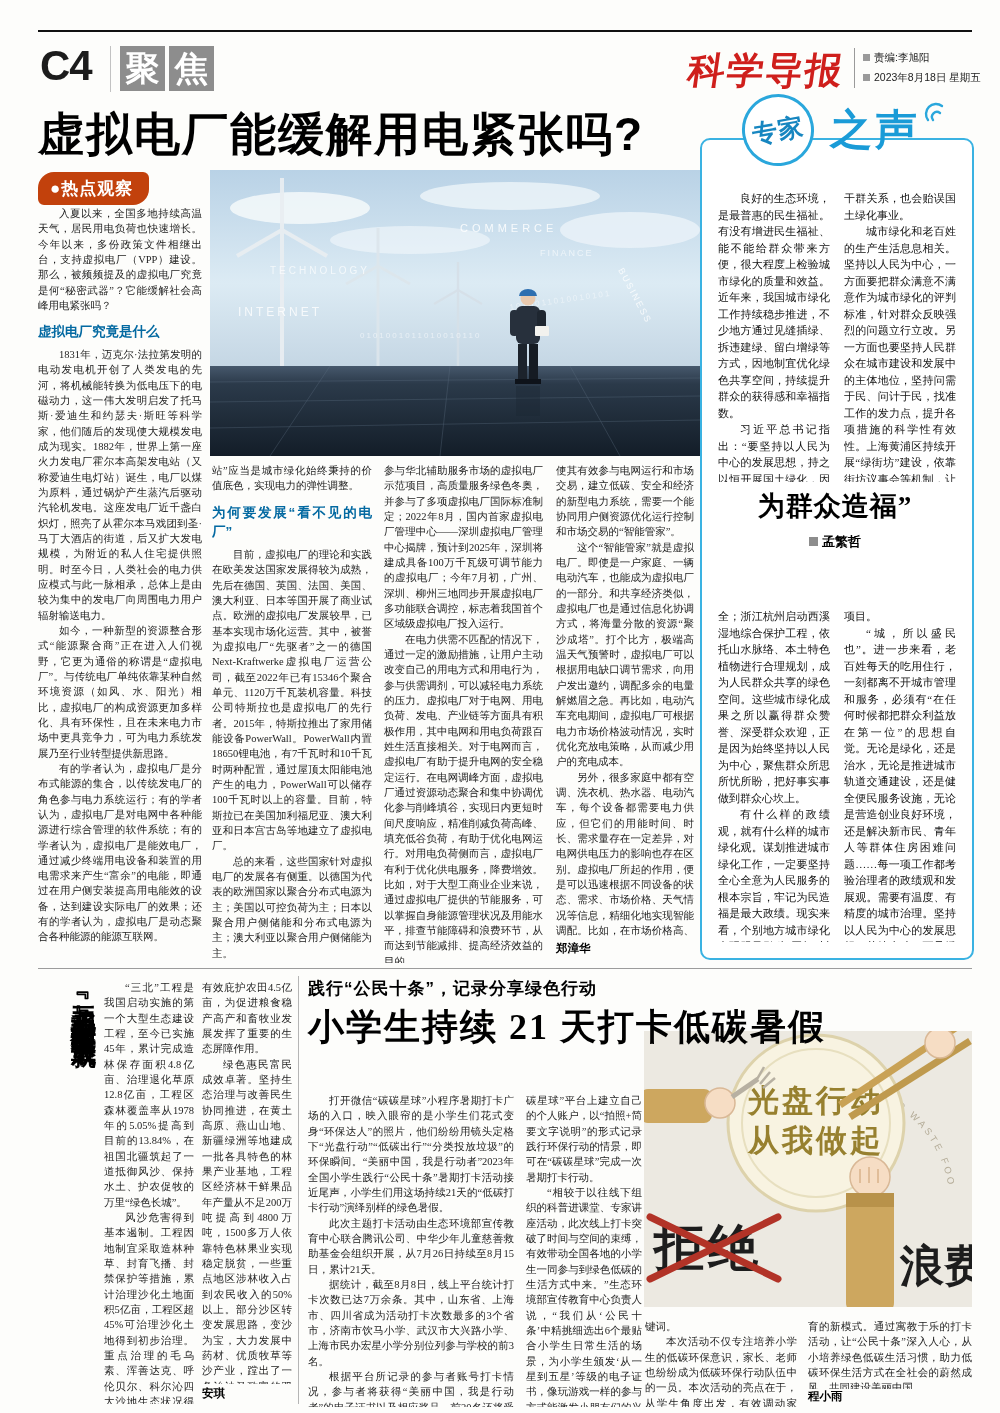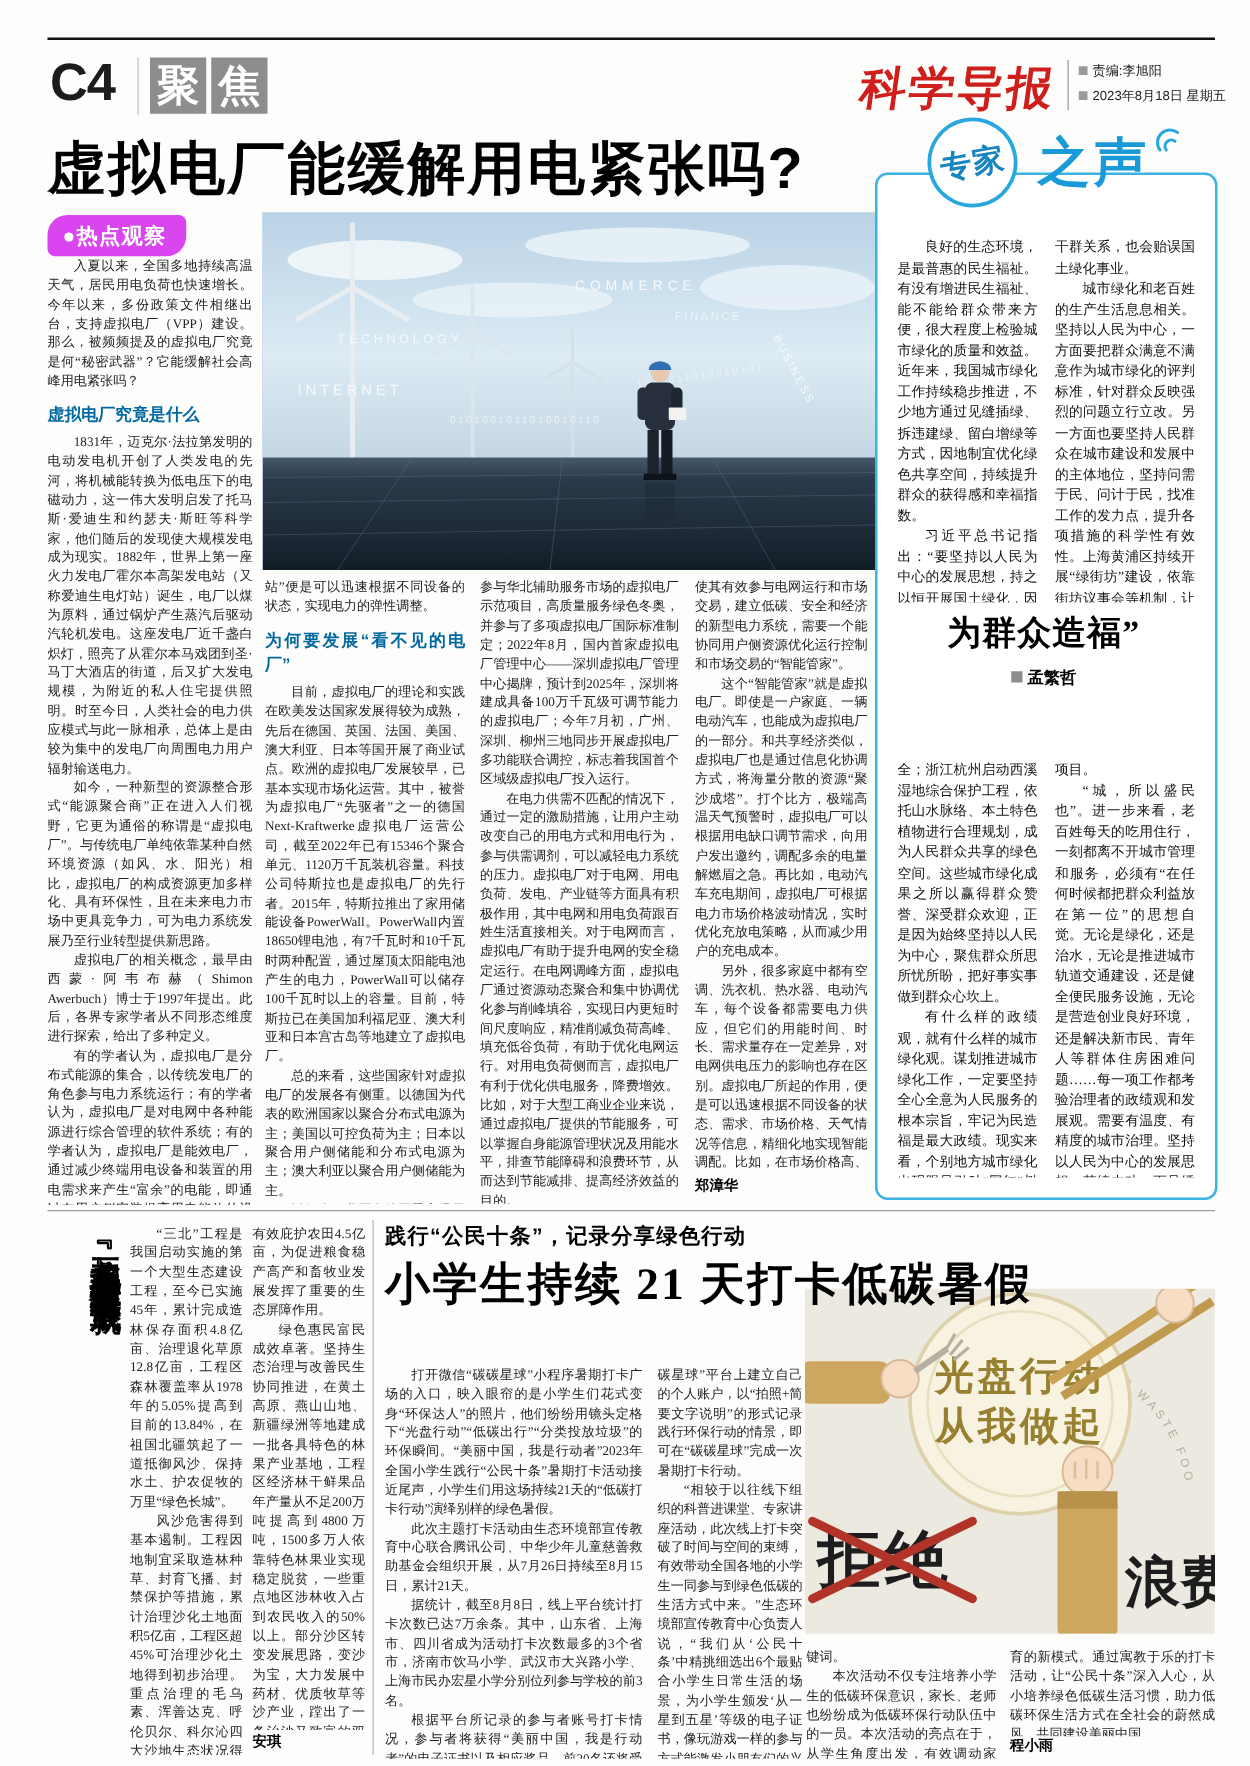--- a/index.html
+++ b/index.html
@@ -13,21 +13,21 @@
   .hsep{left:110px;top:46px;width:1px;height:46px;background:#c2c2c2}
   .fblock{top:46px;width:45px;height:45px;background:#8d8d8d;color:#fff;
           display:flex;align-items:center;justify-content:center;font-size:34px;font-weight:700}
   .logo{left:688px;top:46px;font-size:37px;font-weight:700;color:#cf1f1c;
         transform:skewX(-8deg);letter-spacing:2px}
   .meta{left:854px;top:48px;width:118px;border-left:1px solid #9a9a9a;padding-left:8px;
         font-size:10.5px;line-height:1.9;color:#222}
   .meta .sq{display:inline-block;width:7px;height:7px;background:#9a9a9a;margin-right:4px}
   
   .main-hl{left:38px;top:104px;font-size:46px;font-weight:700;letter-spacing:2px;color:#000}
-  .badge{left:38px;top:172px;background:#d946ef;color:#fff;font-size:17px;font-weight:700;
+  .badge{left:38px;top:172px;background:#c2410c;color:#fff;font-size:17px;font-weight:700;
          padding:5px 16px 5px 12px;border-radius:16px 6px 16px 6px;letter-spacing:1px}
   
   .photo{left:210px;top:170px;width:490px;height:286px;overflow:hidden;background:#9cbcd8}
   
   .ncol{position:absolute;overflow:hidden;font-size:10.5px;line-height:1.46;
         text-align:justify;color:#222}
   .blk{margin:0}
   .blk.p{text-indent:2em}
   .blk.c{text-indent:0}
   .blk.h{font-family:"Liberation Sans","DejaVu Sans",sans-serif;font-weight:700;
@@ -149,25 +149,24 @@
       <rect x="306" y="216" width="24" height="30" fill="#1a2430" opacity="0.35"></rect>
     </g>
   </svg>
 </div>
 
 <div class="ncol" style="left:38px;top:206px;width:164px;height:758px">
     <div class="blk p">入夏以来，全国多地持续高温天气，居民用电负荷也快速增长。今年以来，多份政策文件相继出台，支持虚拟电厂（VPP）建设。那么，被频频提及的虚拟电厂究竟是何“秘密武器”？它能缓解社会高峰用电紧张吗？</div>
     <div class="blk h">虚拟电厂究竟是什么</div>
     <div class="blk p">1831年，迈克尔·法拉第发明的电动发电机开创了人类发电的先河，将机械能转换为低电压下的电磁动力，这一伟大发明启发了托马斯·爱迪生和约瑟夫·斯旺等科学家，他们随后的发现使大规模发电成为现实。1882年，世界上第一座火力发电厂霍尔本高架发电站（又称爱迪生电灯站）诞生，电厂以煤为原料，通过锅炉产生蒸汽后驱动汽轮机发电。这座发电厂近千盏白炽灯，照亮了从霍尔本马戏团到圣·马丁大酒店的街道，后又扩大发电规模，为附近的私人住宅提供照明。时至今日，人类社会的电力供应模式与此一脉相承，总体上是由较为集中的发电厂向周围电力用户辐射输送电力。</div>
     <div class="blk p">如今，一种新型的资源整合形式“能源聚合商”正在进入人们视野，它更为通俗的称谓是“虚拟电厂”。与传统电厂单纯依靠某种自然环境资源（如风、水、阳光）相比，虚拟电厂的构成资源更加多样化、具有环保性，且在未来电力市场中更具竞争力，可为电力系统发展乃至行业转型提供新思路。</div>
-    <div class="blk p">虚拟电厂的相关概念，最早由西蒙·阿韦布赫（Shimon Awerbuch）博士于1997年提出。此后，各界专家学者从不同形态维度进行探索，给出了多种定义。</div>
     <div class="blk p">有的学者认为，虚拟电厂是分布式能源的集合，以传统发电厂的角色参与电力系统运行；有的学者认为，虚拟电厂是对电网中各种能源进行综合管理的软件系统；有的学者认为，虚拟电厂是能效电厂，通过减少终端用电设备和装置的用电需求来产生“富余”的电能，即通过在用户侧安装提高用电能效的设备，达到建设实际电厂的效果；还有的学者认为，虚拟电厂是动态聚合各种能源的能源互联网。</div>
   </div>
 <div class="ncol" style="left:212px;top:463px;width:160px;height:500px">
-    <div class="blk c">站”便是可以迅速根据不同设备的状态，实现电力的弹性调整。</div>
+    <div class="blk c">站”应当是城市绿化始终秉持的价值底色，实现电力的弹性调整。</div>
     <div class="blk h">为何要发展“看不见的电厂”</div>
     <div class="blk p">目前，虚拟电厂的理论和实践在欧美发达国家发展得较为成熟，先后在德国、英国、法国、美国、澳大利亚、日本等国开展了商业试点。欧洲的虚拟电厂发展较早，已基本实现市场化运营。其中，被誉为虚拟电厂“先驱者”之一的德国Next-Kraftwerke虚拟电厂运营公司，截至2022年已有15346个聚合单元、1120万千瓦装机容量。科技公司特斯拉也是虚拟电厂的先行者。2015年，特斯拉推出了家用储能设备PowerWall。PowerWall内置18650锂电池，有7千瓦时和10千瓦时两种配置，通过屋顶太阳能电池产生的电力，PowerWall可以储存100千瓦时以上的容量。目前，特斯拉已在美国加利福尼亚、澳大利亚和日本宫古岛等地建立了虚拟电厂。</div>
     <div class="blk p">总的来看，这些国家针对虚拟电厂的发展各有侧重。以德国为代表的欧洲国家以聚合分布式电源为主；美国以可控负荷为主；日本以聚合用户侧储能和分布式电源为主；澳大利亚以聚合用户侧储能为主。</div>
     <div class="blk p">近年来，我国多地夏季高温天气不断，伴随着极端高温的，是社会整体用电负荷的持续攀升。根据中国电力企业联合会分析，2023年全国最高用电负荷预计约13.7亿千瓦，较去年同期增加8000万千瓦左右，若出现极端情况，全国最高用电负荷可能较去年同期增加约1亿千瓦。</div>
   </div>
 <div class="ncol" style="left:384px;top:463px;width:159px;height:500px">
     <div class="blk c">参与华北辅助服务市场的虚拟电厂示范项目，高质量服务绿色冬奥，并参与了多项虚拟电厂国际标准制定；2022年8月，国内首家虚拟电厂管理中心——深圳虚拟电厂管理中心揭牌，预计到2025年，深圳将建成具备100万千瓦级可调节能力的虚拟电厂；今年7月初，广州、深圳、柳州三地同步开展虚拟电厂多功能联合调控，标志着我国首个区域级虚拟电厂投入运行。</div>
     <div class="blk p">在电力供需不匹配的情况下，通过一定的激励措施，让用户主动改变自己的用电方式和用电行为，参与供需调剂，可以减轻电力系统的压力。虚拟电厂对于电网、用电负荷、发电、产业链等方面具有积极作用，其中电网和用电负荷跟百姓生活直接相关。对于电网而言，虚拟电厂有助于提升电网的安全稳定运行。在电网调峰方面，虚拟电厂通过资源动态聚合和集中协调优化参与削峰填谷，实现日内更短时间尺度响应，精准削减负荷高峰、填充低谷负荷，有助于优化电网运行。对用电负荷侧而言，虚拟电厂有利于优化供电服务，降费增效。比如，对于大型工商业企业来说，通过虚拟电厂提供的节能服务，可以掌握自身能源管理状况及用能水平，排查节能障碍和浪费环节，从而达到节能减排、提高经济效益的目的。</div>
   </div>
 <div class="ncol" style="left:556px;top:463px;width:138px;height:474px">

